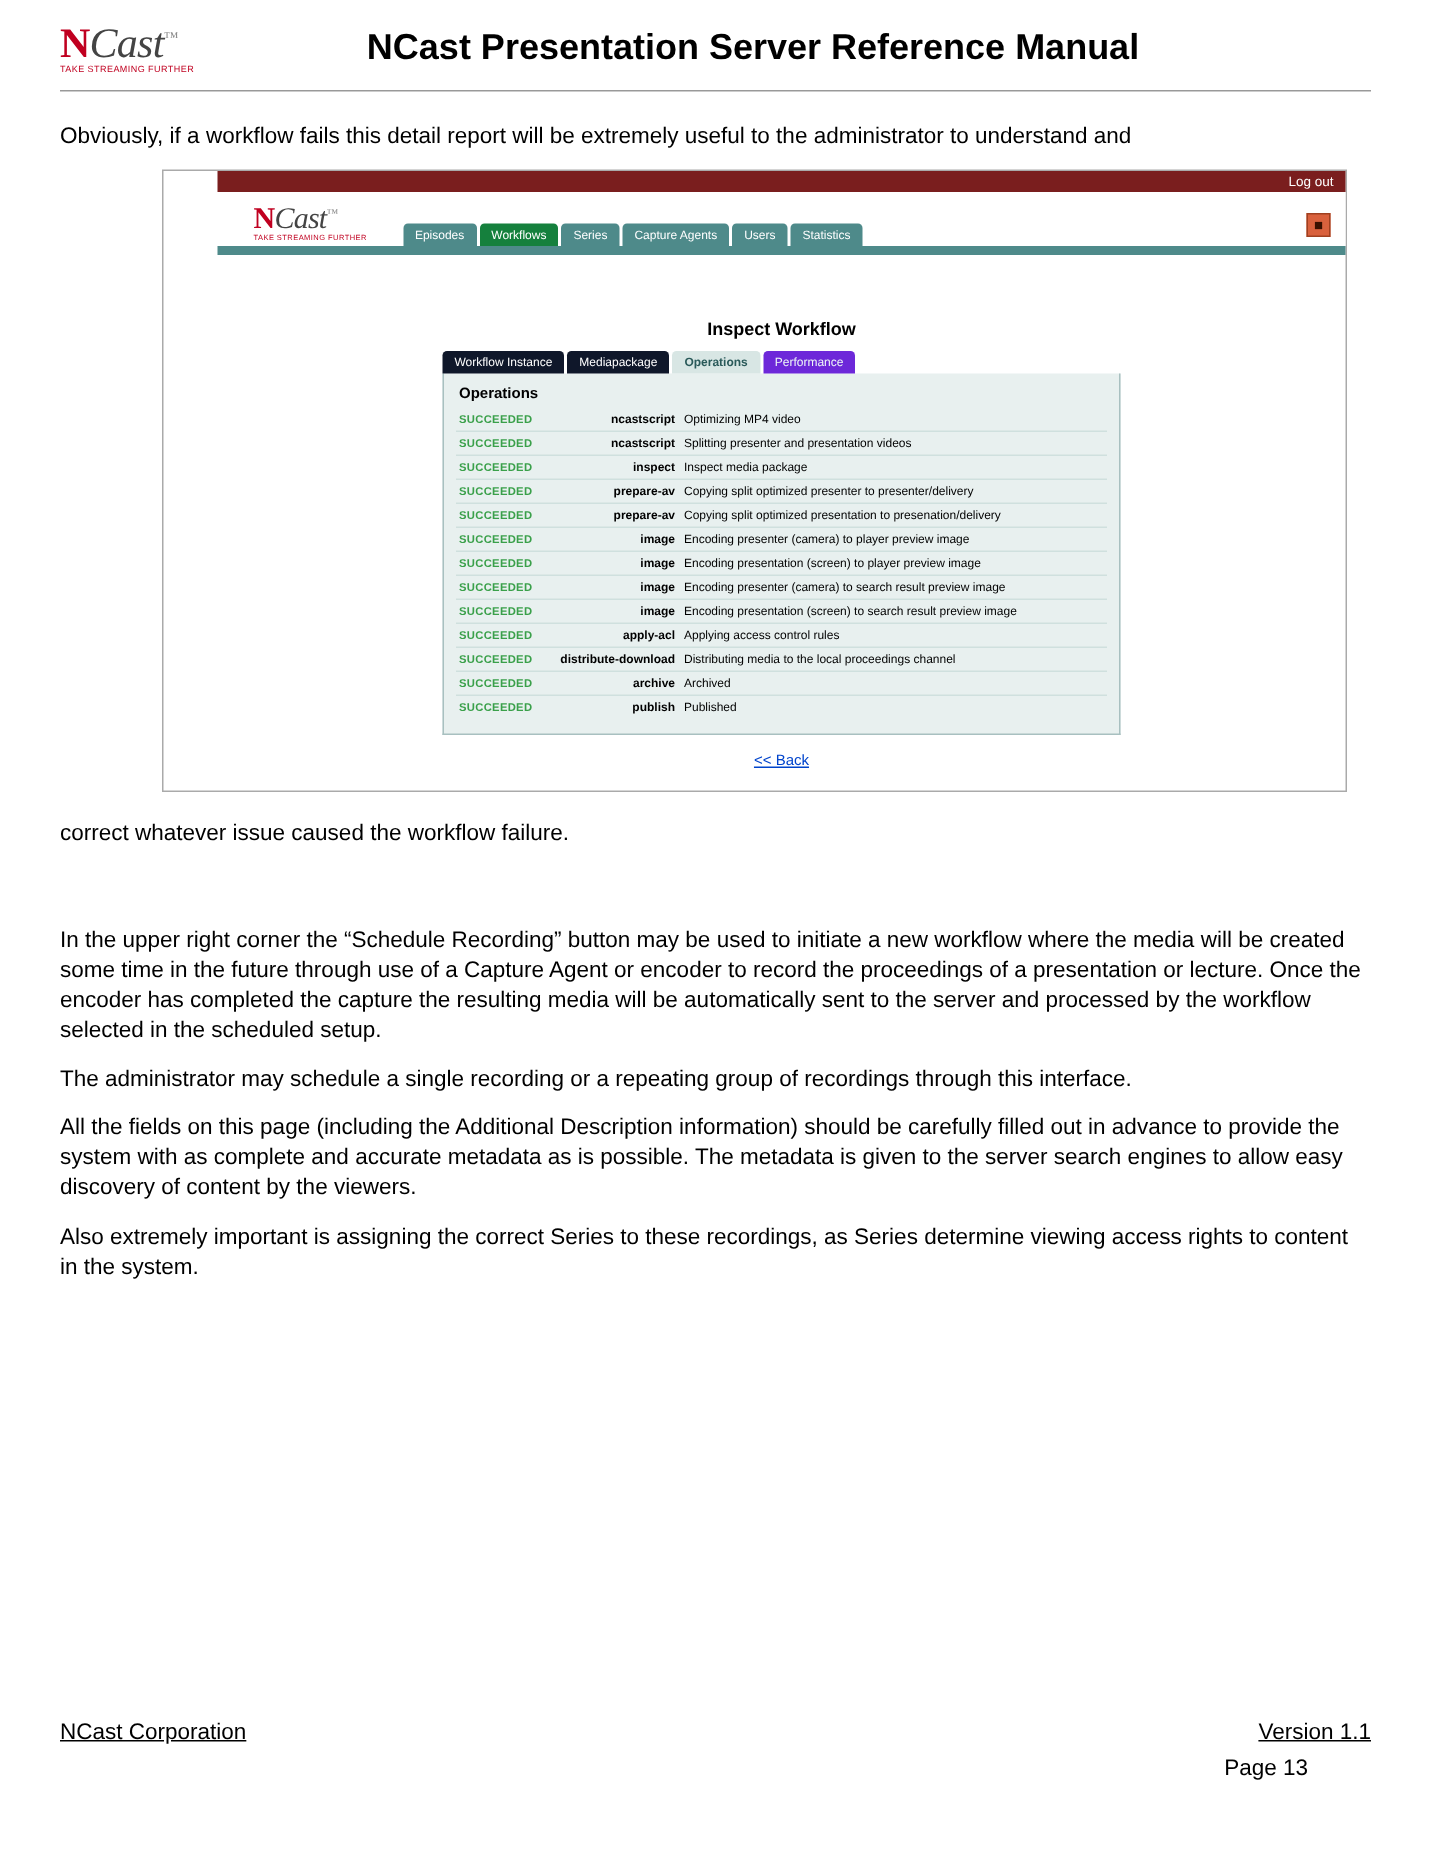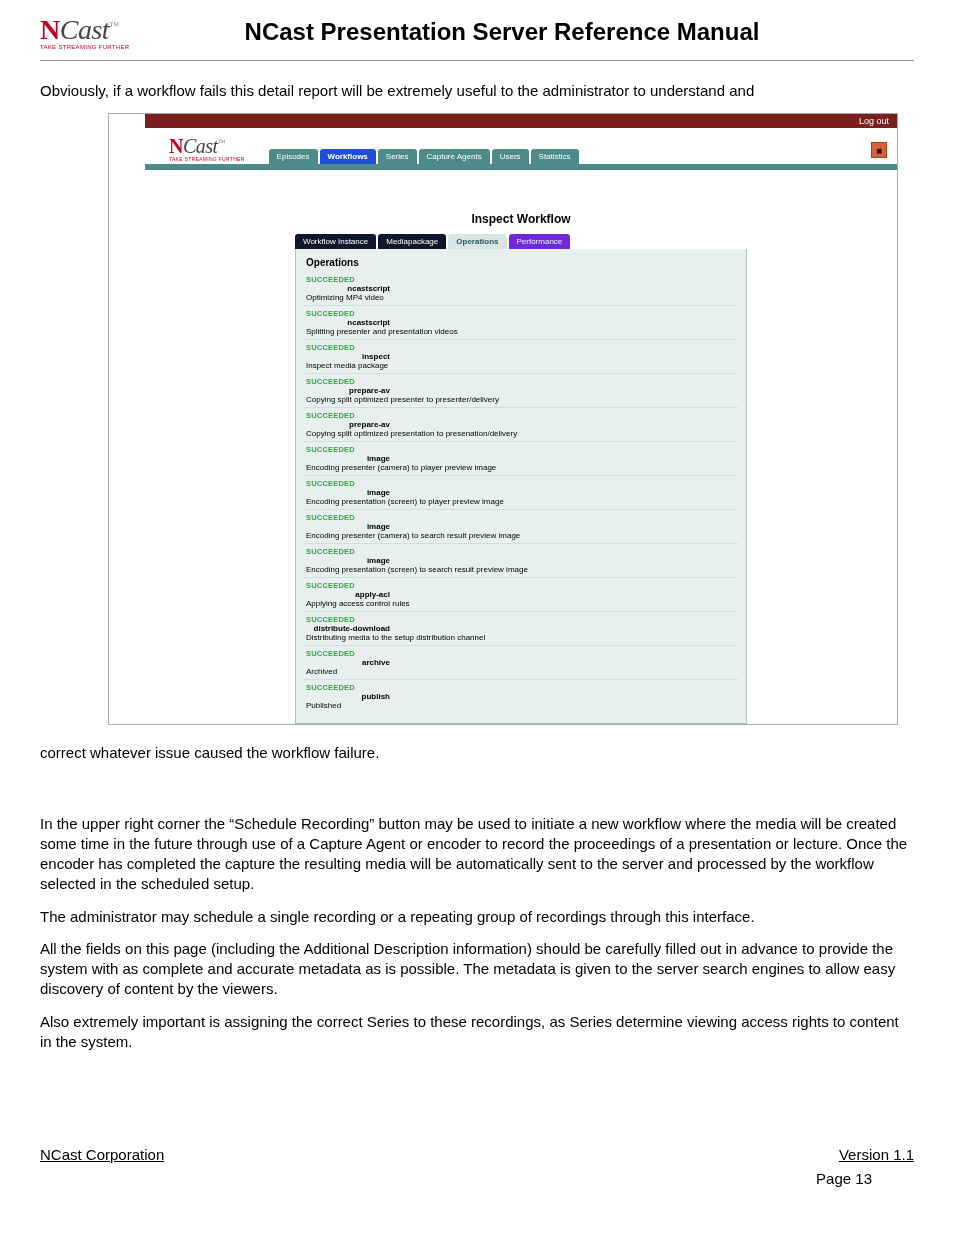--- a/index.html
+++ b/index.html
@@ -76,23 +76,23 @@
   }
   .rtab {
     background: #4e8a8a;
     color: #fff;
     font-size: 8px;
     padding: 3px 8px 3px 8px;
     border-top-left-radius: 3px;
     border-top-right-radius: 3px;
   }
   .rtab.selected {
-    background: #1d4ed8;
+    background: #15803d;
     color: #fff;
-    font-weight: bold;
+    font-weight: normal;
   }
   .ribbon-right {
     margin-left: auto;
     margin-right: 10px;
     margin-bottom: 6px;
     width: 16px; height: 16px;
     background: #d9613d;
     border: 1px solid #a04020;
     display:flex; align-items:center; justify-content:center;
     color:#3a1000; font-size:10px; font-weight:bold;
@@ -130,25 +130,24 @@
     padding: 6px 8px 10px 8px;
   }
   .panel-h {
     font-size: 10px;
     font-weight: bold;
     margin: 2px 0 4px 2px;
   }
   .op-list { display:flex; flex-direction:column; gap:0; }
   .op-row {
     display:flex;
-    align-items:flex-start;
+    align-items:flex-end;
     font-size: 8px;
     padding: 3px 2px;
     border-bottom: 1px solid #cfe0de;
-    flex-direction: column;
   }
   .op-row:last-child { border-bottom: none; }
   .op-status {
     color: #3aa04a;
     font-weight: bold;
     width: 60px;
     flex-shrink: 0;
     font-size: 7.5px;
     letter-spacing: 0.2px;
   }
@@ -285,33 +284,36 @@
           <span class="op-desc">Encoding presentation (screen) to search result preview image</span>
         </div>
         <div class="op-row">
           <span class="op-status">SUCCEEDED</span>
           <span class="op-label" style="width: 90px;">apply-acl</span>
           <span class="op-desc">Applying access control rules</span>
         </div>
         <div class="op-row">
           <span class="op-status">SUCCEEDED</span>
           <span class="op-label" style="width: 90px;">distribute-download</span>
-          <span class="op-desc">Distributing media to the setup distribution channel</span>
+          <span class="op-desc">Distributing media to the local proceedings channel</span>
         </div>
         <div class="op-row">
           <span class="op-status">SUCCEEDED</span>
           <span class="op-label" style="width: 90px;">archive</span>
           <span class="op-desc">Archived</span>
         </div>
         <div class="op-row">
           <span class="op-status">SUCCEEDED</span>
           <span class="op-label" style="width: 90px;">publish</span>
           <span class="op-desc">Published</span>
         </div>
       </div>
+  </div>
+  <div class="back-link">
+    <span>&lt;&lt; Back</span>
   </div>
 </div>
 
 <div class="body-text" style="margin-top:10px">
   <p>correct whatever issue caused the workflow failure.</p>
 </div>
 <div class="body-text" style="margin-top:50px">
   <p>In the upper right corner the “Schedule Recording” button may be used to initiate a new workflow where the media will be created some time in the future through use of a Capture Agent or encoder to record the proceedings of a presentation or lecture. Once the encoder has completed the capture the resulting media will be automatically sent to the server and processed by the workflow selected in the scheduled setup.</p>
   <p>The administrator may schedule a single recording or a repeating group of recordings through this interface.</p>
   <p>All the fields on this page (including the Additional Description information) should be carefully filled out in advance to provide the system with as complete and accurate metadata as is possible. The metadata is given to the server search engines to allow easy discovery of content by the viewers.</p>

